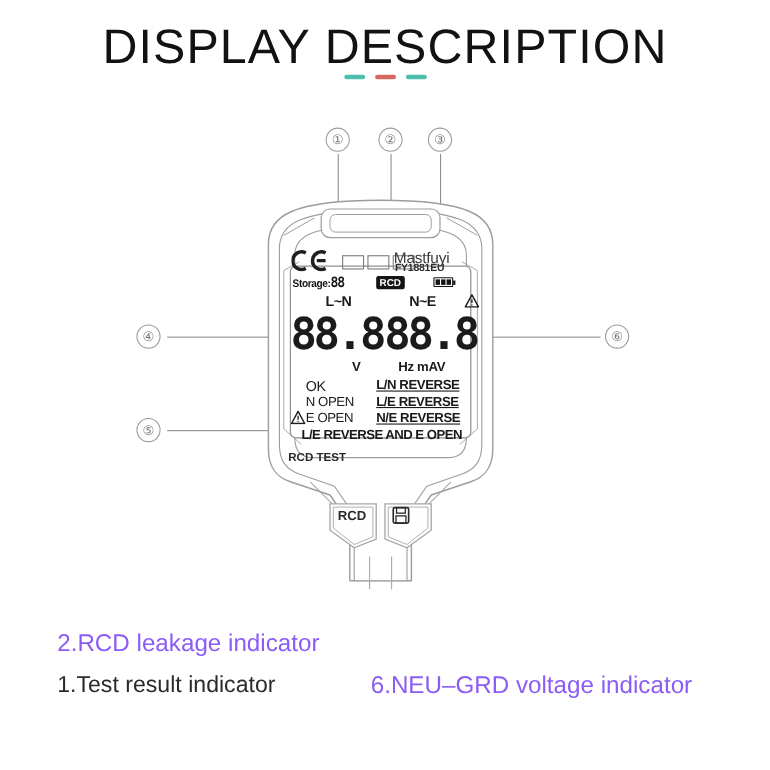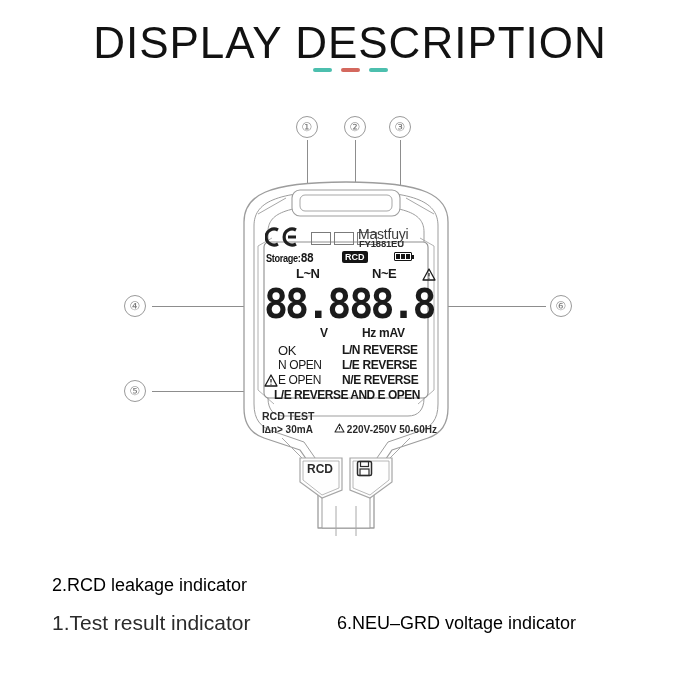--- a/index.html
+++ b/index.html
@@ -98,21 +98,21 @@
   .dgrp.left{padding-left:0px;}
   .dgrp.right{padding-left:1px;}
 
   .units{position:relative;height:14px;}
   .u-v{position:absolute;left:56px;top:0;font-size:12px;font-weight:700;}
   .u-hz{position:absolute;left:98px;top:0;font-size:12px;font-weight:700;letter-spacing:-0.3px;}
 
   .results{margin-top:3px;position:relative;}
   .res-row{display:flex;height:15px;line-height:15px;}
   .res-left{width:78px;font-size:12px;font-weight:400;letter-spacing:-0.4px;padding-left:14px;}
-  .res-right{font-size:12px;font-weight:700;letter-spacing:-0.4px;}
+  .res-right{font-size:12px;font-weight:700;letter-spacing:-0.4px;text-decoration:underline;}
   .res-ok{font-size:13px;}
   .res-wide{font-size:12px;font-weight:700;letter-spacing:-0.5px;text-align:center;width:100%;}
   .tri-small{position:absolute;left:0px;top:30px;}
 
   
   .print{position:absolute;left:262px;top:410px;width:190px;z-index:20;}
   .print .l1{font-size:10.5px;font-weight:700;letter-spacing:0px;color:#2a2a2a;}
   .print .l2{font-size:10px;font-weight:700;color:#2a2a2a;display:flex;align-items:center;gap:2px;margin-top:1px;}
   .print .l2 .sp{display:inline-block;width:17px;}
 
@@ -127,21 +127,21 @@
 
   
   .btn-rcd{position:absolute;left:307px;top:462px;z-index:25;
            font-size:12px;font-weight:700;color:#2b2b2b;}
   .btn-save{position:absolute;left:356px;top:460px;z-index:25;}
 
   
   .captions{position:absolute;left:52px;top:566px;width:600px;z-index:30;}
   .cap-row{display:flex;height:38px;align-items:center;}
   .cap-c1{width:285px;font-size:21px;color:#2b2b2b;white-space:nowrap;}
-  .cap-c2{font-size:18px;color:#000000;white-space:nowrap;}
+  .cap-c2{font-size:22px;color:#8b5cf6;white-space:nowrap;}
 </style>
 </head>
 <body>
 
 <div id="root">
 
   <div class="title">DISPLAY DESCRIPTION</div>
   <div class="dashes">
     <span class="dash" id="d0" style="background: rgb(76, 191, 174);"></span>
     <span class="dash" id="d1" style="background: rgb(212, 104, 94);"></span>
@@ -291,31 +291,20 @@
         <span class="res-right">N/E REVERSE</span>
       </div>
       <div class="res-row">
         <span class="res-wide">L/E REVERSE AND E OPEN</span>
       </div>
     </div>
   </div>
 
   <div class="print">
     <div class="l1">RCD TEST</div>
-    <div class="l2">
-      <span>I∆n&gt; 30mA</span>
-      <span class="sp"></span>
-      <span>
-        <svg width="11" height="10" viewBox="0 0 11 10">
-          <path d="M5.5 1 L10 9 L1 9 Z" stroke="#2a2a2a" stroke-width="1.1" fill="none" stroke-linejoin="round"></path>
-          <path d="M5.5 4 L5.5 6.5" stroke="#2a2a2a" stroke-width="1"></path>
-        </svg>
-      </span>
-      <span>220V-250V  50-60Hz</span>
-    </div>
   </div>
 
   <div class="btn-rcd">RCD</div>
   <div class="btn-save">
     <svg width="17" height="17" viewBox="0 0 17 17">
       <rect x="1.5" y="1.5" width="14" height="14" rx="1.5" stroke="#2b2b2b" stroke-width="1.5" fill="none"></rect>
       <rect x="4.5" y="1.5" width="8" height="5" stroke="#2b2b2b" stroke-width="1.2" fill="none"></rect>
       <rect x="4" y="9" width="9" height="6.5" stroke="#2b2b2b" stroke-width="1.2" fill="none"></rect>
     </svg>
   </div>

